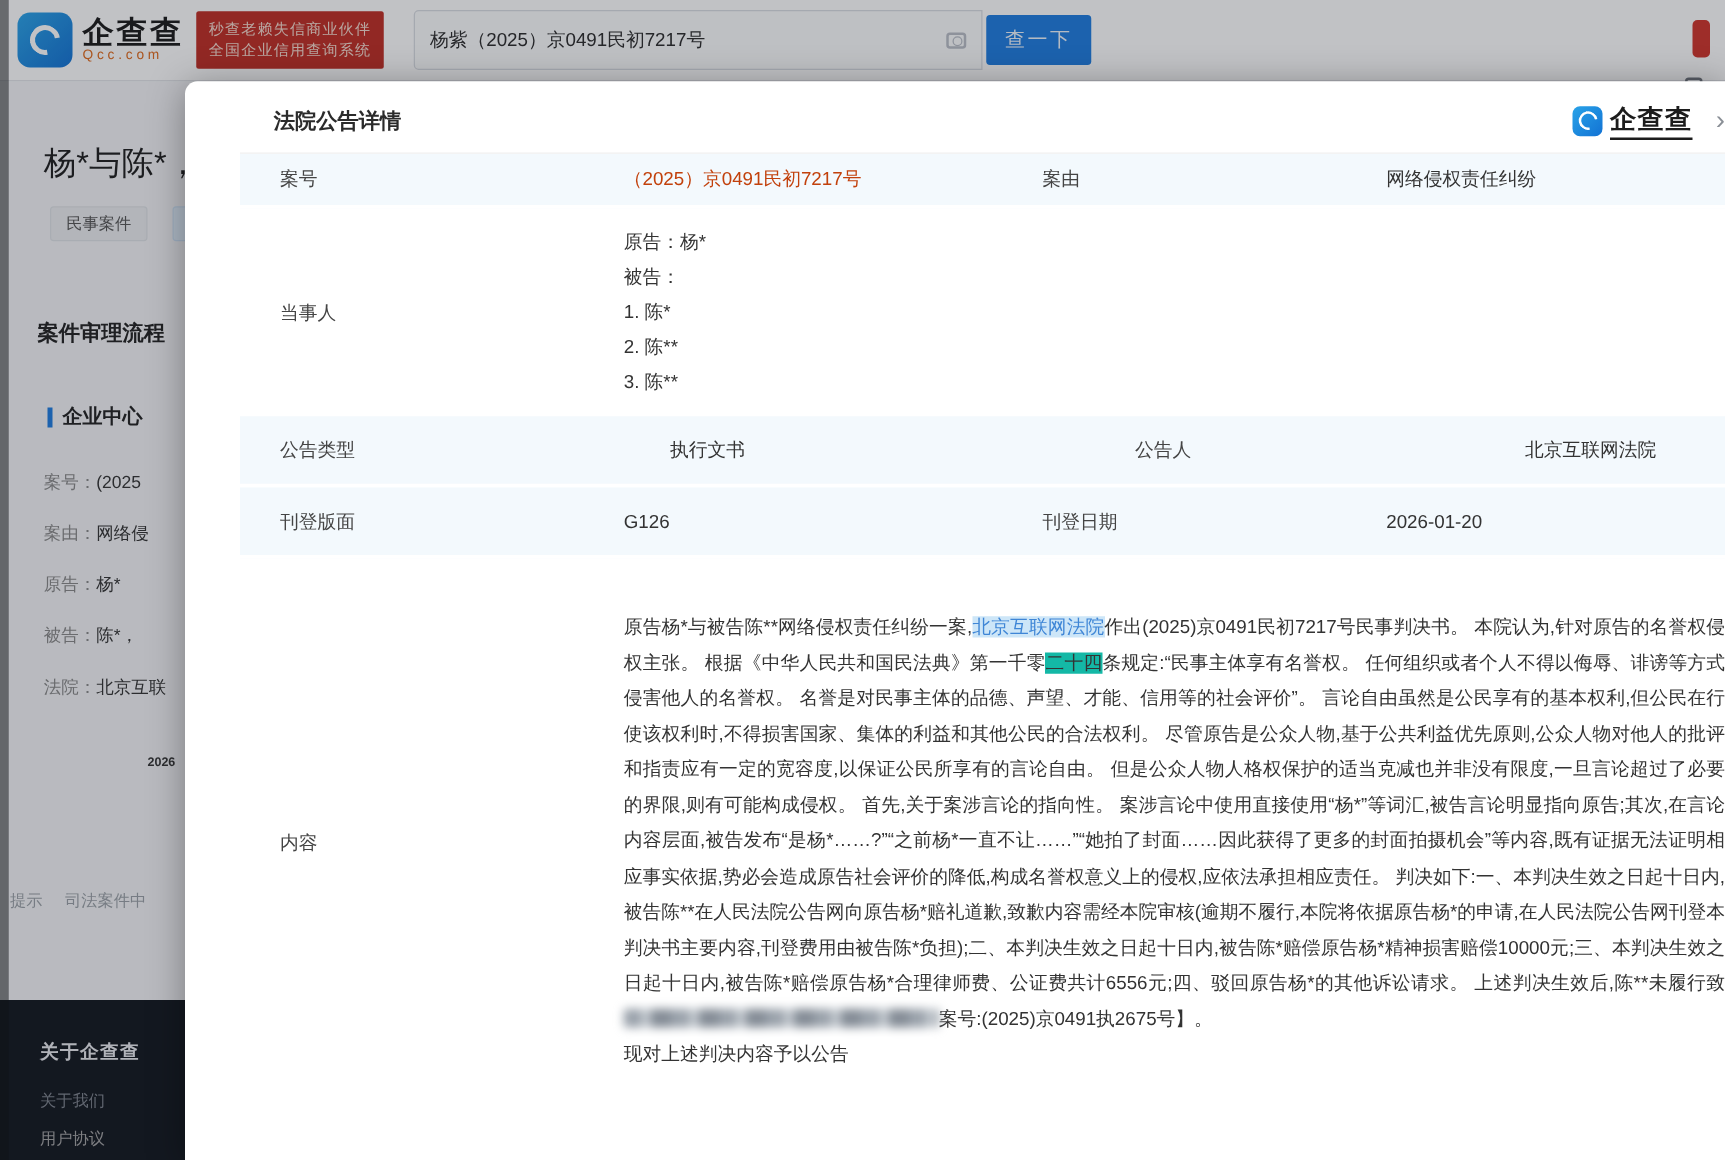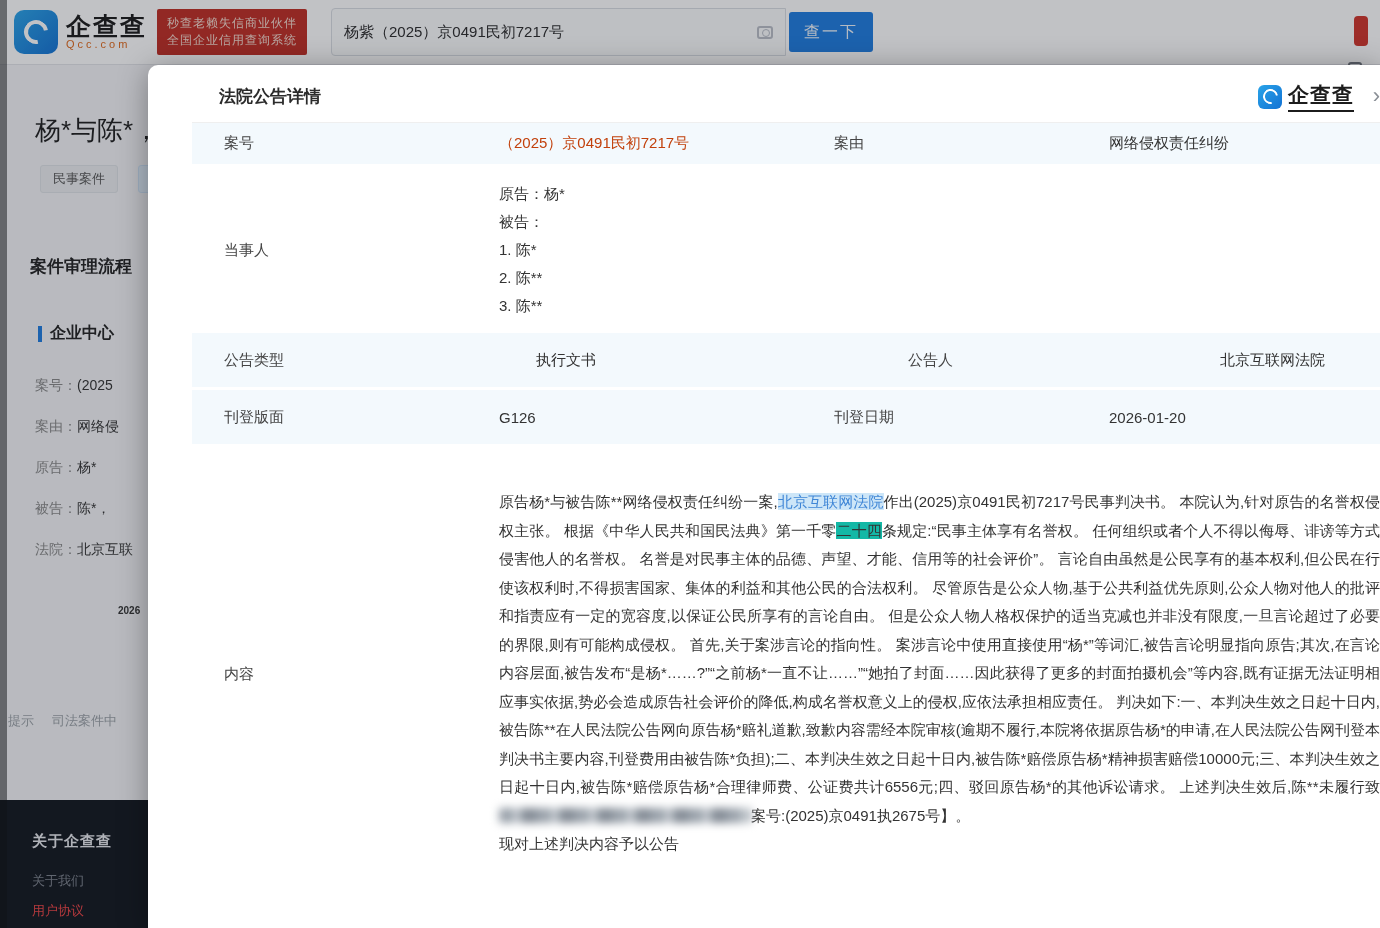--- a/index.html
+++ b/index.html
@@ -71,21 +71,21 @@
   .bg-fields .fl { color:#888; }
   .bg-fields .fv { color:#333; }
   .bg-date { position:absolute; left:118px; top:540px; font-size:10px; font-weight:bold; color:#333;}
   .bg-notice { position:absolute; left:8px; top:647px; font-size:13px; color:#9aa0a6; white-space:nowrap;}
   .bg-notice .n1 { margin-right:18px; }
   .bgfooter { position:absolute; left:0; top:800px; width:460px; height:128px;
     background:#11161e; z-index:1; }
   .bgfooter .ft { position:absolute; left:32px; top:32px; color:#e8eaee; font-size:15px;
     font-weight:bold; letter-spacing:1px; white-space:nowrap;}
   .bgfooter .fl1 { position:absolute; left:32px; top:72px; color:#7d838c; font-size:13px; cursor:pointer;}
-  .bgfooter .fl2 { position:absolute; left:32px; top:102px; color:#ef4444; font-size:13px; cursor:pointer;}
+  .bgfooter .fl2 { position:absolute; left:32px; top:102px; color:#a3a3a3; font-size:13px; cursor:pointer;}
 
   
   .dim { position:absolute; left:0; top:0; width:1380px; height:928px;
     background:rgba(25,31,40,0.27); z-index:5; }
   .leftedge { position:absolute; left:0; top:0; width:7px; height:928px;
     background:rgba(15,17,22,0.5); z-index:6; }
 
   
   .modal {
     position:absolute; left:148px; top:65px; width:1232px; height:863px;

